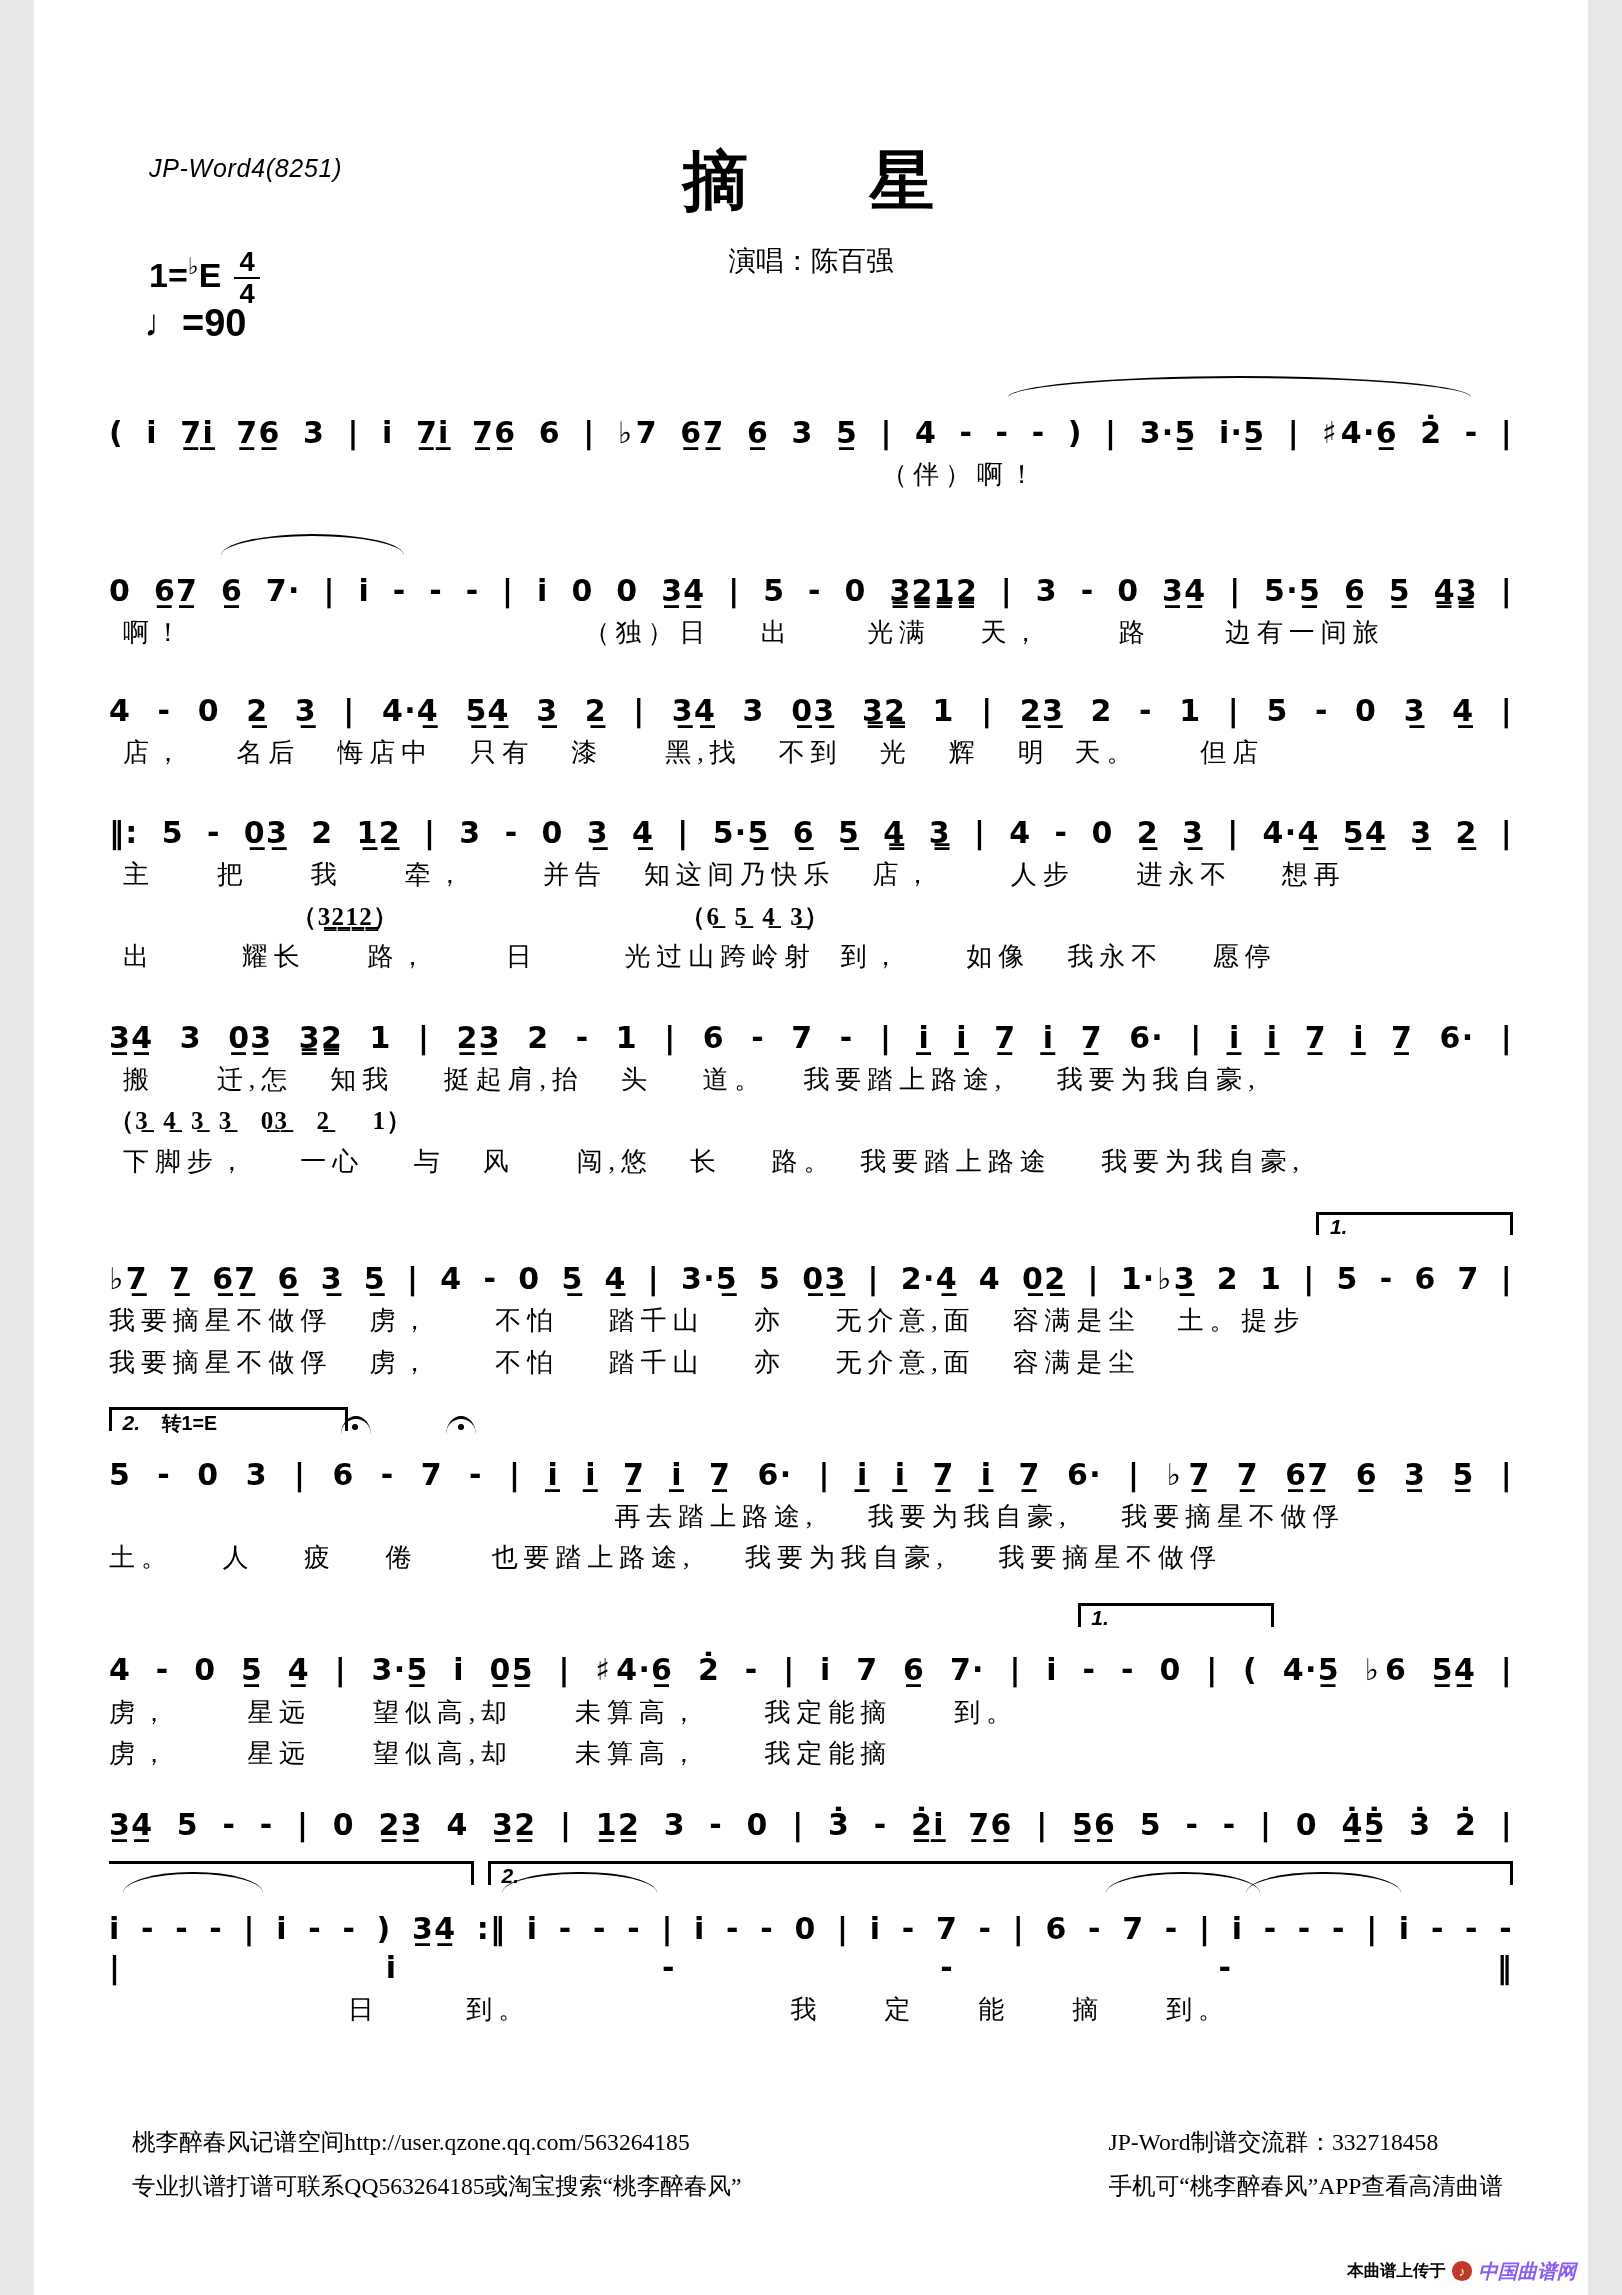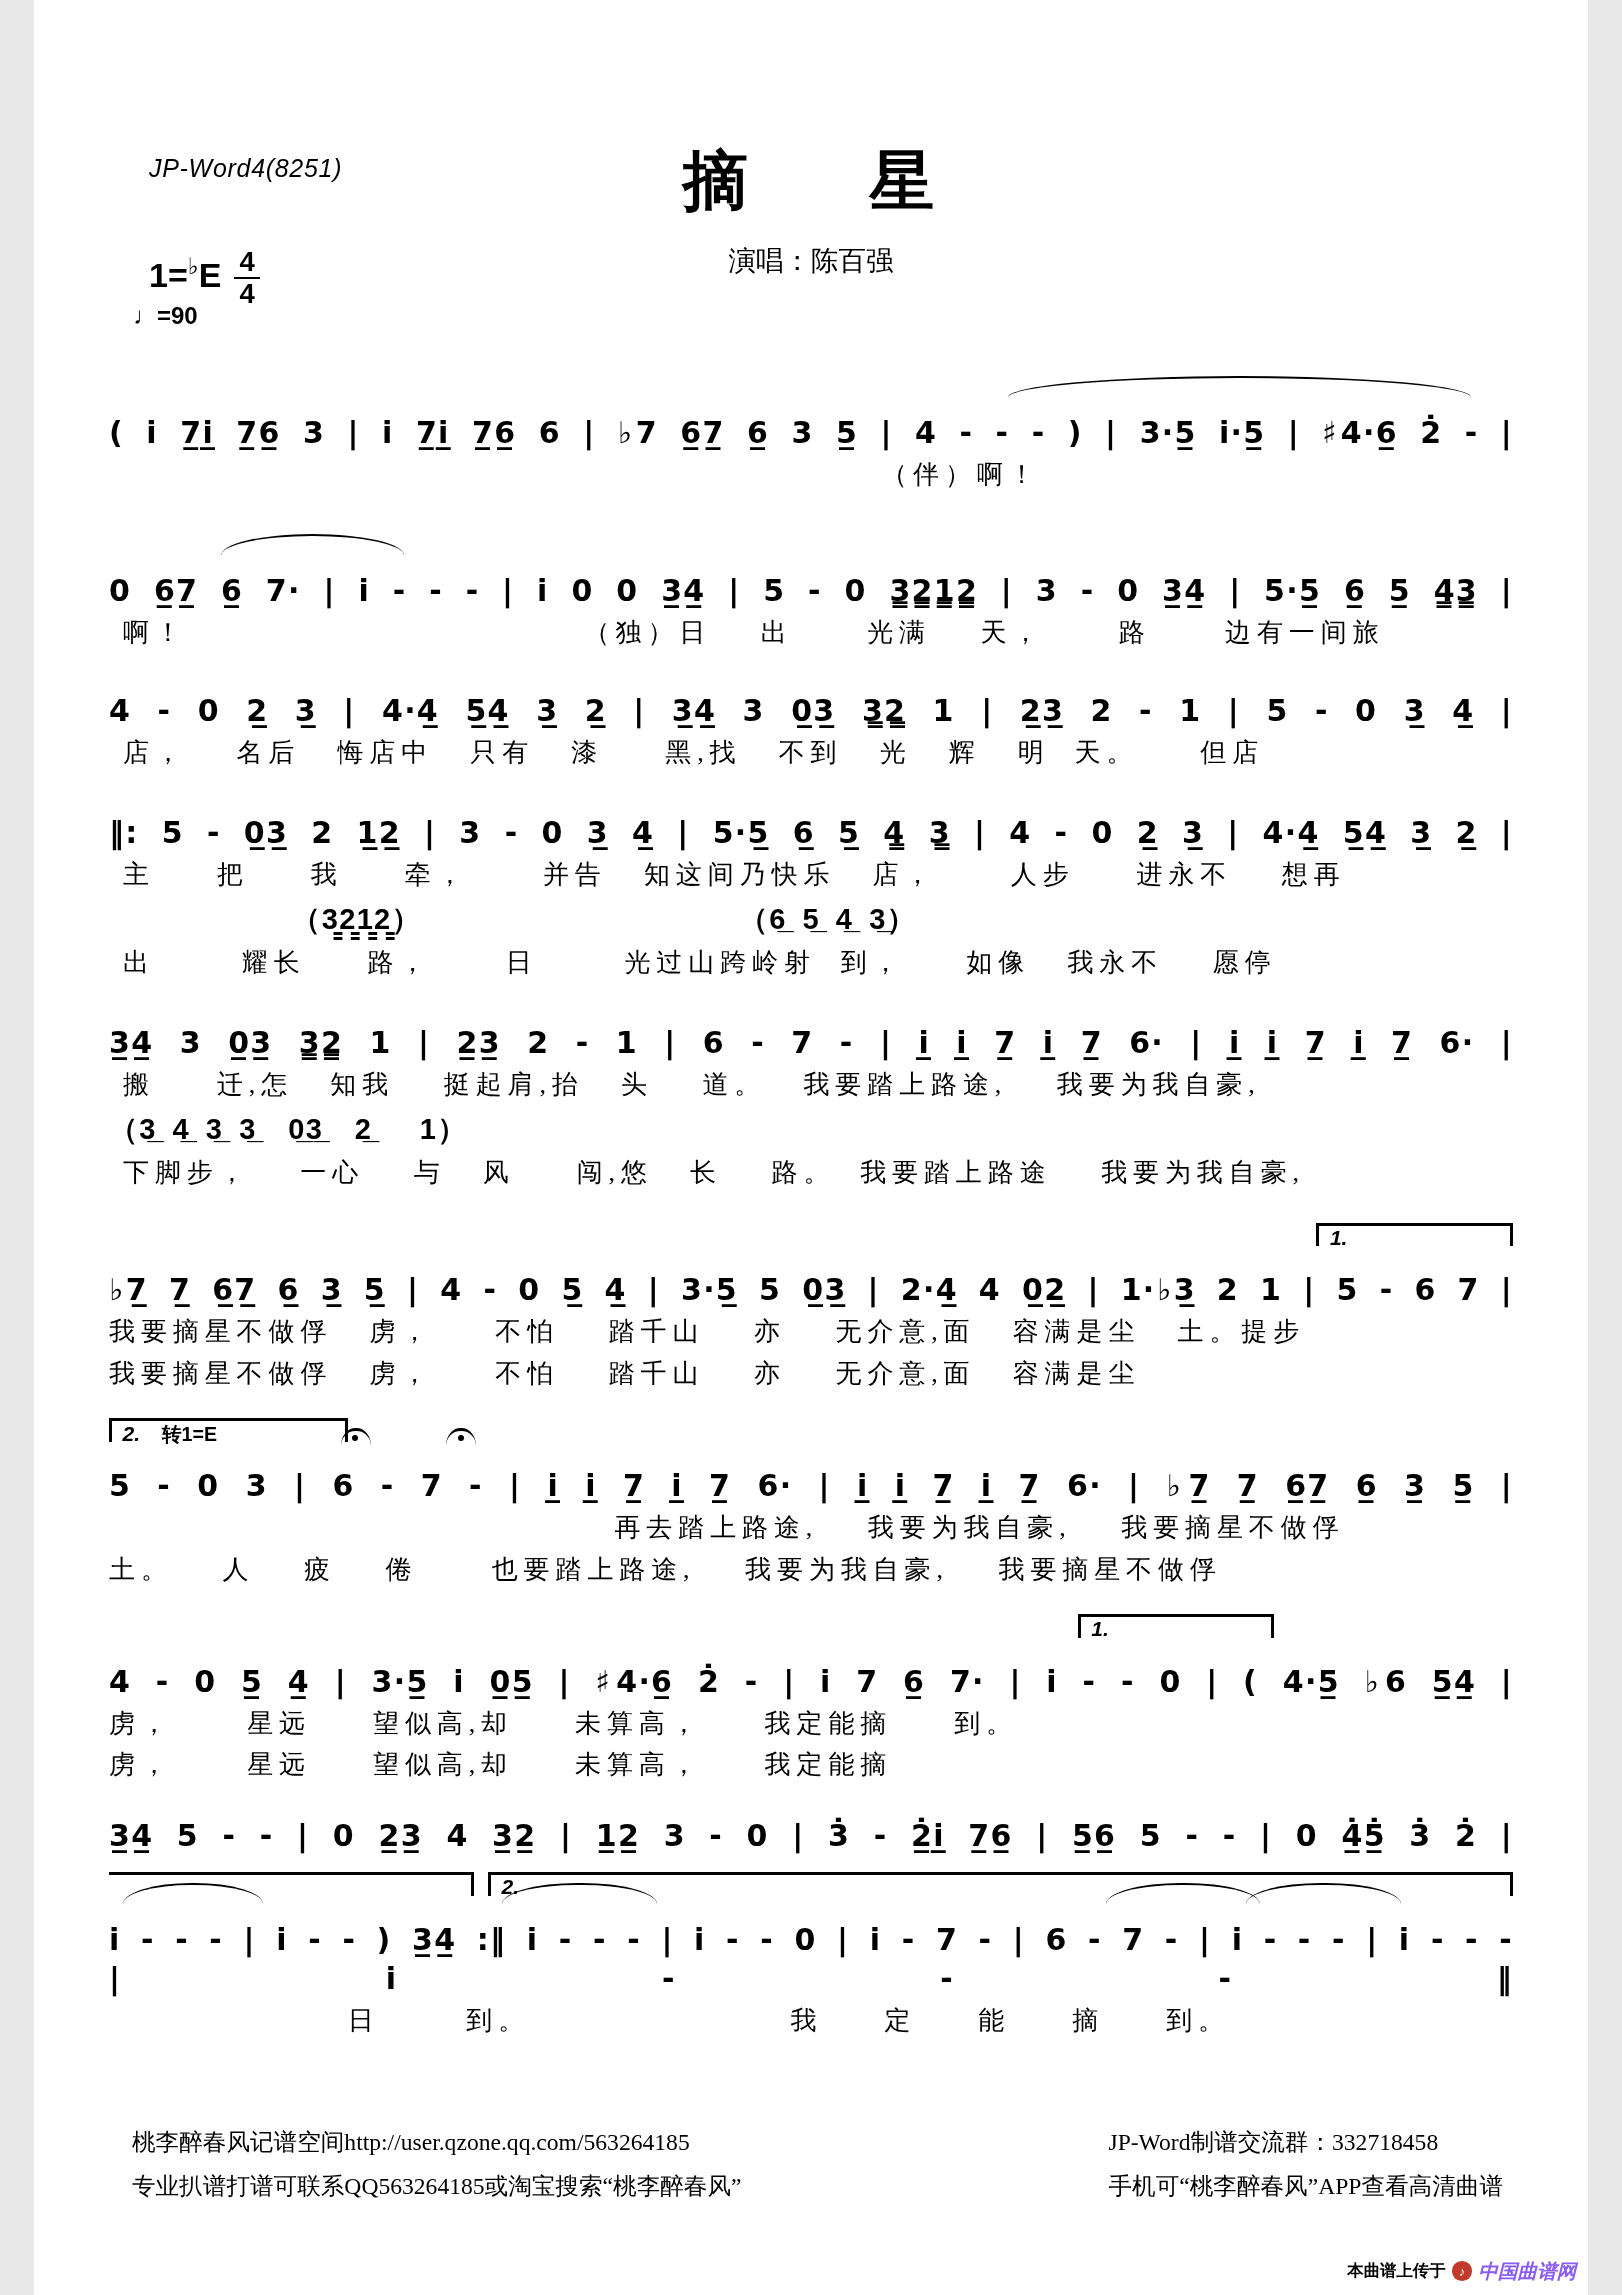--- a/index.html
+++ b/index.html
@@ -11,33 +11,33 @@
          white-space:pre;letter-spacing:5.2px;}
   .singer{position:absolute;left:0;right:0;top:243px;text-align:center;font-size:27.5px;
           font-family:"Liberation Serif","DejaVu Serif",serif;}
   .credits{position:absolute;right:105px;top:196px;font-size:27.5px;line-height:1.72;white-space:pre;
            font-family:"Liberation Serif","DejaVu Serif",serif;}
   .keysig{position:absolute;left:115px;top:247px;font-size:34px;font-weight:bold;white-space:nowrap;}
   .flat-sup{vertical-align:super;font-size:68%;}
   .frac{display:inline-block;vertical-align:middle;text-align:center;margin-left:13px;font-size:27.5px;line-height:1.08;}
   .frac .top{display:block;border-bottom:2.6px solid #000;padding:0 5.2px;}
   .frac .bot{display:block;}
-  .tempo{position:absolute;left:99px;top:302px;font-size:24px;font-weight:bold;text-align:right;}
+  .tempo{position:absolute;left:110px;top:302px;font-size:38px;font-weight:bold;text-align:right;}
   
   .score{position:absolute;left:75px;right:75px;top:363px;}
   .system{margin-bottom:22px;}
   .notes-wrap{position:relative;}
   .notes-wrap.has-deco{padding-top:37px;}
   .notes{font-size:30px;font-weight:bold;letter-spacing:1.3px;word-spacing:7.9px;line-height:1.3;
          padding-top:13px;text-align:justify;text-align-last:justify;
          font-family:"DejaVu Sans","Liberation Sans",sans-serif;}
   .lyric{font-size:26px;letter-spacing:5.9px;line-height:1.4;margin-top:5.2px;white-space:pre;
          font-family:"Liberation Serif","DejaVu Serif",serif;}
-  .lyric.echo{font-size:29px;font-weight:bold;letter-spacing:1.3px;word-spacing:6.5px;
-              font-family:Liberation Sans, sans-serif;}
+  .lyric.echo{font-size:25px;font-weight:bold;letter-spacing:1.3px;word-spacing:6.5px;
+              font-family:Liberation Serif, serif;}
   .volta{position:absolute;top:2.6px;height:23.6px;border-top:3.3px solid #000;
          border-left:3.3px solid #000;border-right:3.3px solid #000;box-sizing:border-box;}
   .volta.open-left{border-left:none;}
   .volta-label{font-style:italic;font-weight:bold;font-size:21px;padding-left:10.5px;display:inline-block;}
   .volta-sub{font-weight:bold;font-size:19.6px;padding-left:22px;}
   .fermata{position:absolute;top:11.8px;width:30px;height:15.7px;border-top:3.9px solid #000;
            border-radius:50% 50% 0 0 / 100% 100% 0 0;}
   .fermata::after{content:"";position:absolute;left:50%;top:4.6px;width:5.9px;height:5.9px;margin-left:-3.3px;
                   background:#000;border-radius:50%;}
   .slur{position:absolute;top:13px;height:19.6px;border-top:2.6px solid #000;

